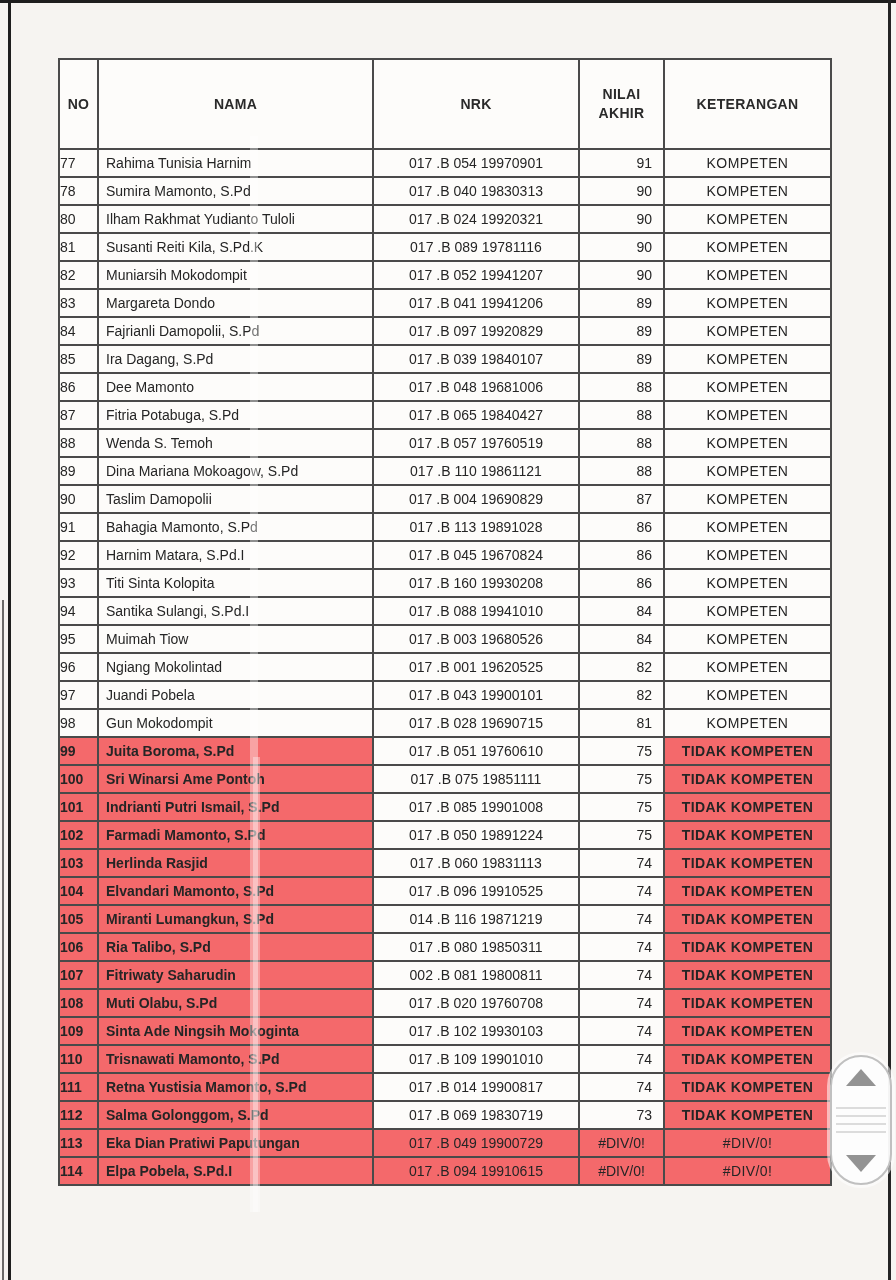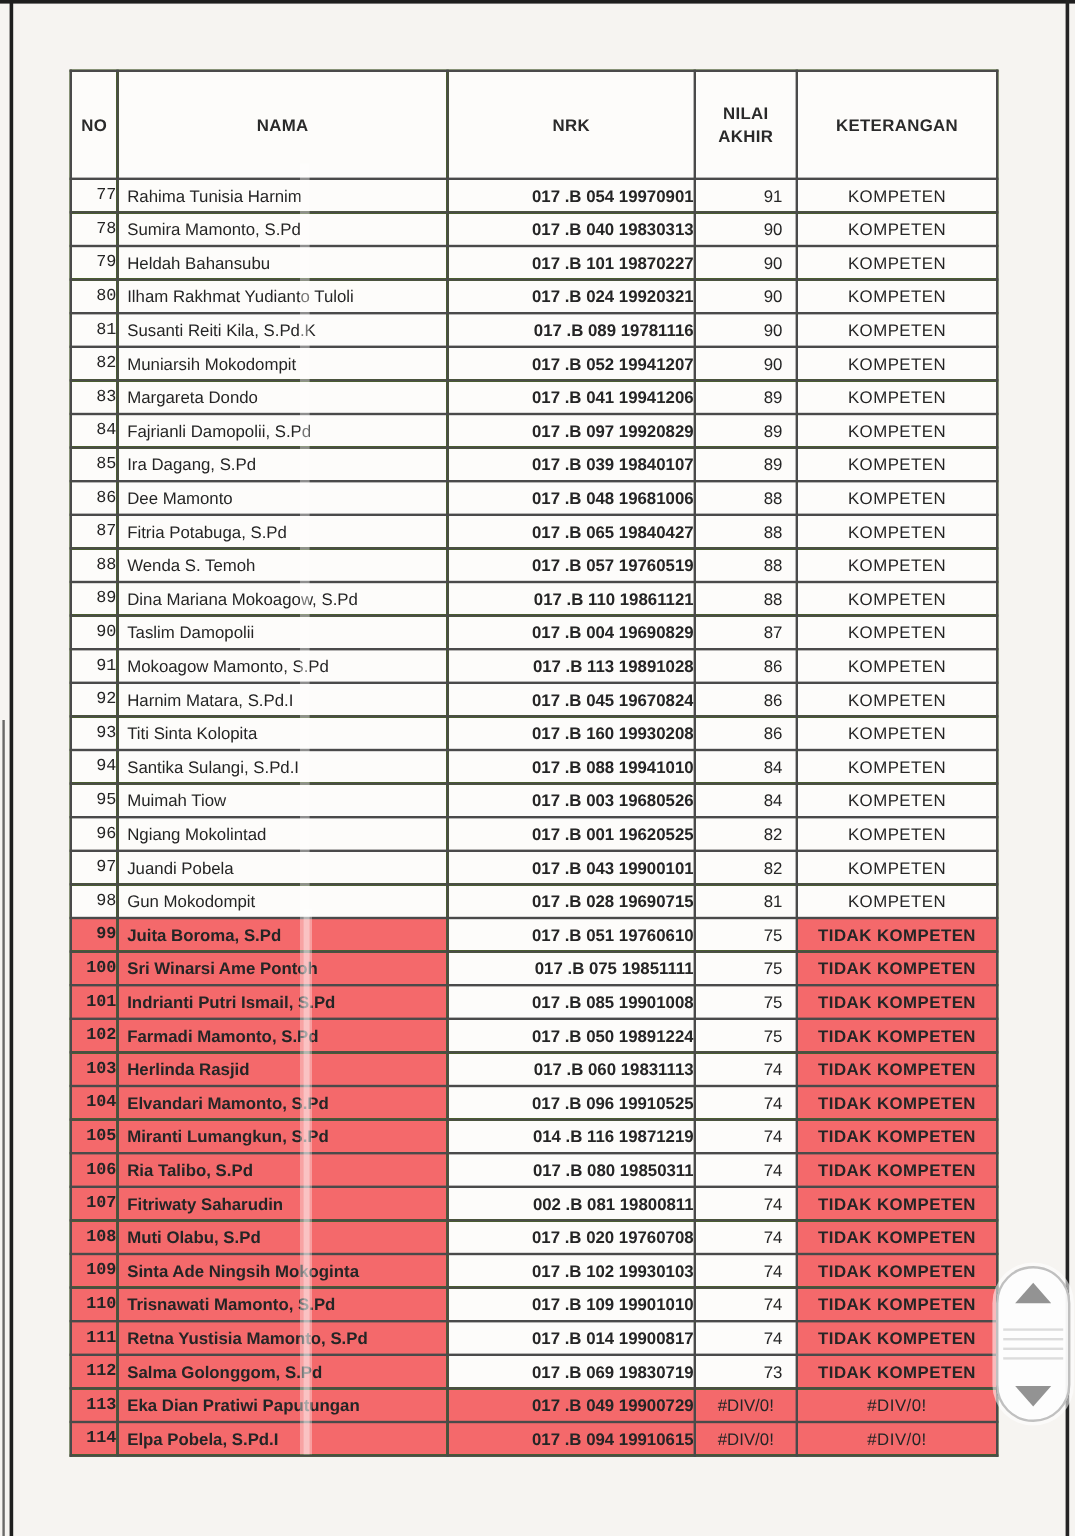--- a/index.html
+++ b/index.html
@@ -37,23 +37,23 @@
     height:90px;
     font-size:14px;font-weight:bold;letter-spacing:.3px;
     text-align:center;vertical-align:middle;
     background:#fdfcfa;color:#2a2a2a;
     white-space:normal;line-height:1.35;
   }
   .doc-table tbody td{
     height:28px;font-size:14px;line-height:24px;
     background:#fdfcfa;color:#252525;
   }
-  td.c-no{text-align:right;font-family:Liberation Mono, monospace;}
+  td.c-no{text-align:left;}
   td.c-nama{text-align:left;padding-left:7px;margin-left:48px;}
-  td.c-nrk{text-align:right;font-weight:bold;}
+  td.c-nrk{text-align:center;}
   td.c-nilai{text-align:right;padding-right:11px;background:var(--green);}
   td.c-ket{text-align:center;letter-spacing:.4px;margin-left:10px;}
 
   tr.tidak-kompeten td.c-no,
   tr.tidak-kompeten td.c-nama,
   tr.tidak-kompeten td.c-ket{background:var(--red);font-weight:bold;}
   tr.error td{background:var(--red);}
   tr.error td.c-no,tr.error td.c-nama{font-weight:bold;}
   tr.error td.c-nilai{background:var(--red);text-align:center;padding-right:0;font-weight:normal;}
 
@@ -114,27 +114,20 @@
         <td class="c-ket">KOMPETEN</td>
       </tr>
       <tr class="kompeten">
         <td class="c-no">78</td>
         <td class="c-nama">Sumira Mamonto, S.Pd</td>
         <td class="c-nrk">017 .B 040 19830313</td>
         <td class="c-nilai">90</td>
         <td class="c-ket">KOMPETEN</td>
       </tr>
       <tr class="kompeten">
-        <td class="c-no">79</td>
-        <td class="c-nama">Heldah Bahansubu</td>
-        <td class="c-nrk">017 .B 101 19870227</td>
-        <td class="c-nilai">90</td>
-        <td class="c-ket">KOMPETEN</td>
-      </tr>
-      <tr class="kompeten">
         <td class="c-no">80</td>
         <td class="c-nama">Ilham Rakhmat Yudianto Tuloli</td>
         <td class="c-nrk">017 .B 024 19920321</td>
         <td class="c-nilai">90</td>
         <td class="c-ket">KOMPETEN</td>
       </tr>
       <tr class="kompeten">
         <td class="c-no">81</td>
         <td class="c-nama">Susanti Reiti Kila, S.Pd.K</td>
         <td class="c-nrk">017 .B 089 19781116</td>
@@ -199,21 +192,21 @@
       </tr>
       <tr class="kompeten">
         <td class="c-no">90</td>
         <td class="c-nama">Taslim Damopolii</td>
         <td class="c-nrk">017 .B 004 19690829</td>
         <td class="c-nilai">87</td>
         <td class="c-ket">KOMPETEN</td>
       </tr>
       <tr class="kompeten">
         <td class="c-no">91</td>
-        <td class="c-nama">Mokoagow Mamonto, S.Pd</td>
+        <td class="c-nama">Bahagia Mamonto, S.Pd</td>
         <td class="c-nrk">017 .B 113 19891028</td>
         <td class="c-nilai">86</td>
         <td class="c-ket">KOMPETEN</td>
       </tr>
       <tr class="kompeten">
         <td class="c-no">92</td>
         <td class="c-nama">Harnim Matara, S.Pd.I</td>
         <td class="c-nrk">017 .B 045 19670824</td>
         <td class="c-nilai">86</td>
         <td class="c-ket">KOMPETEN</td>

